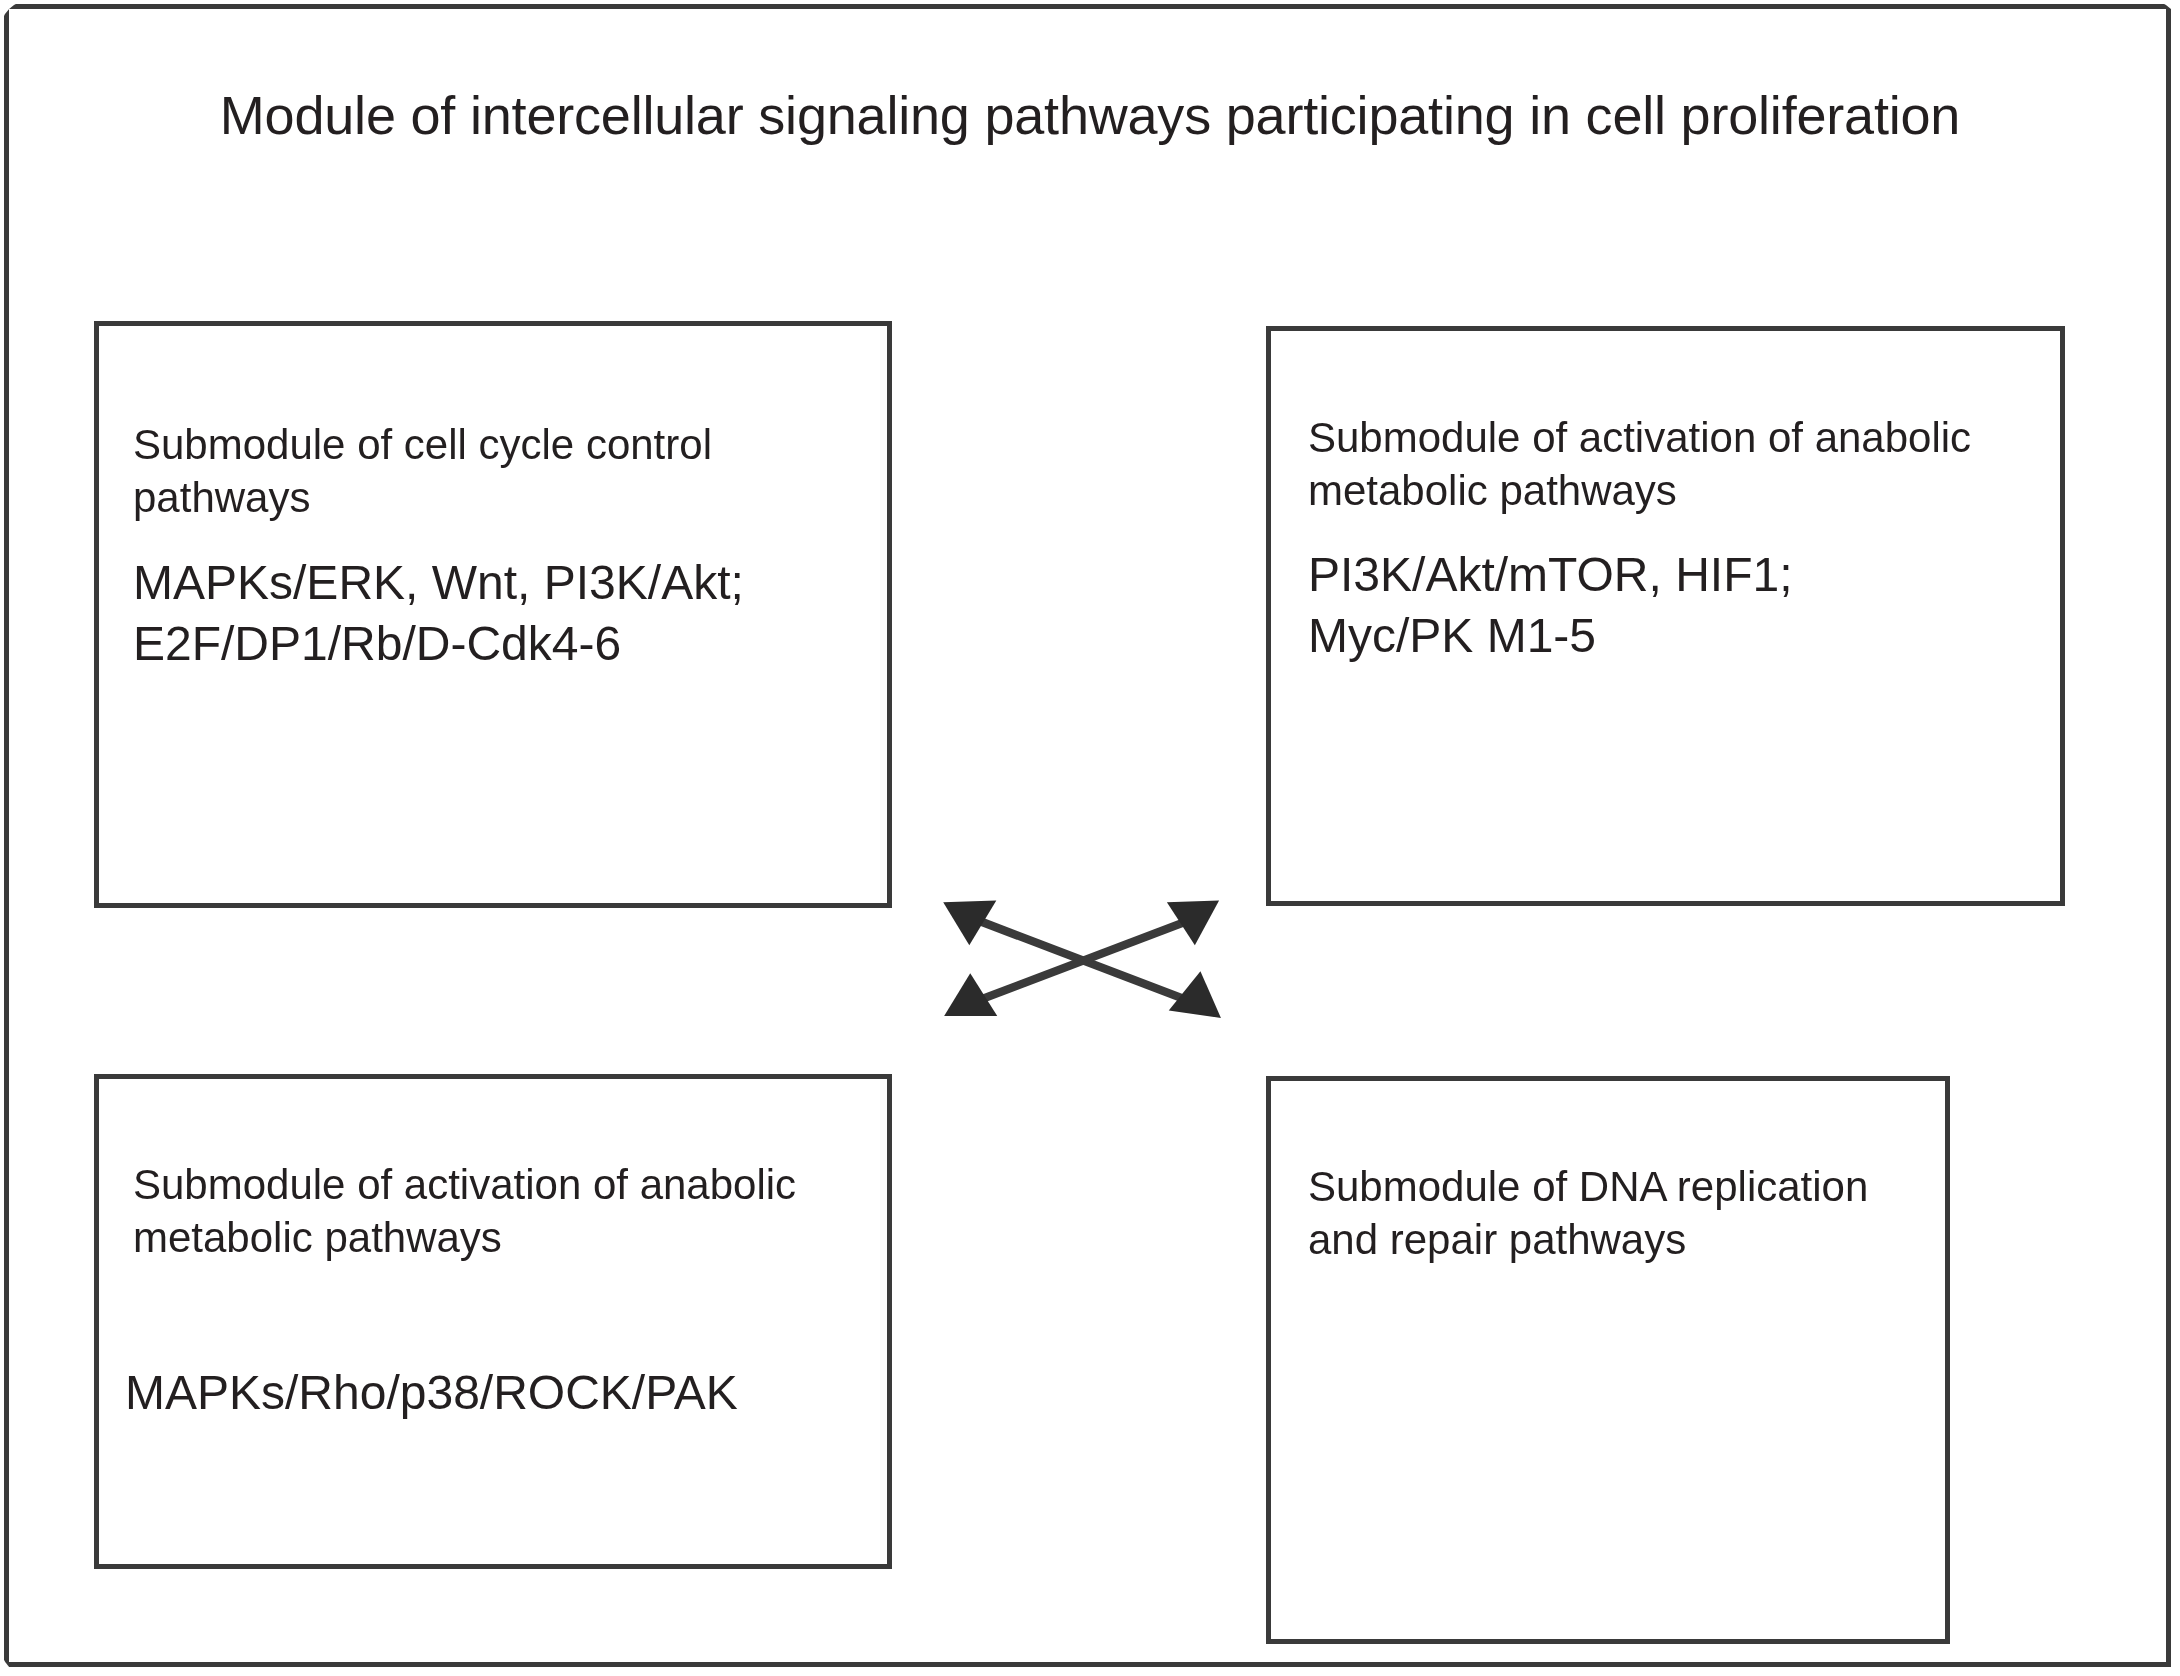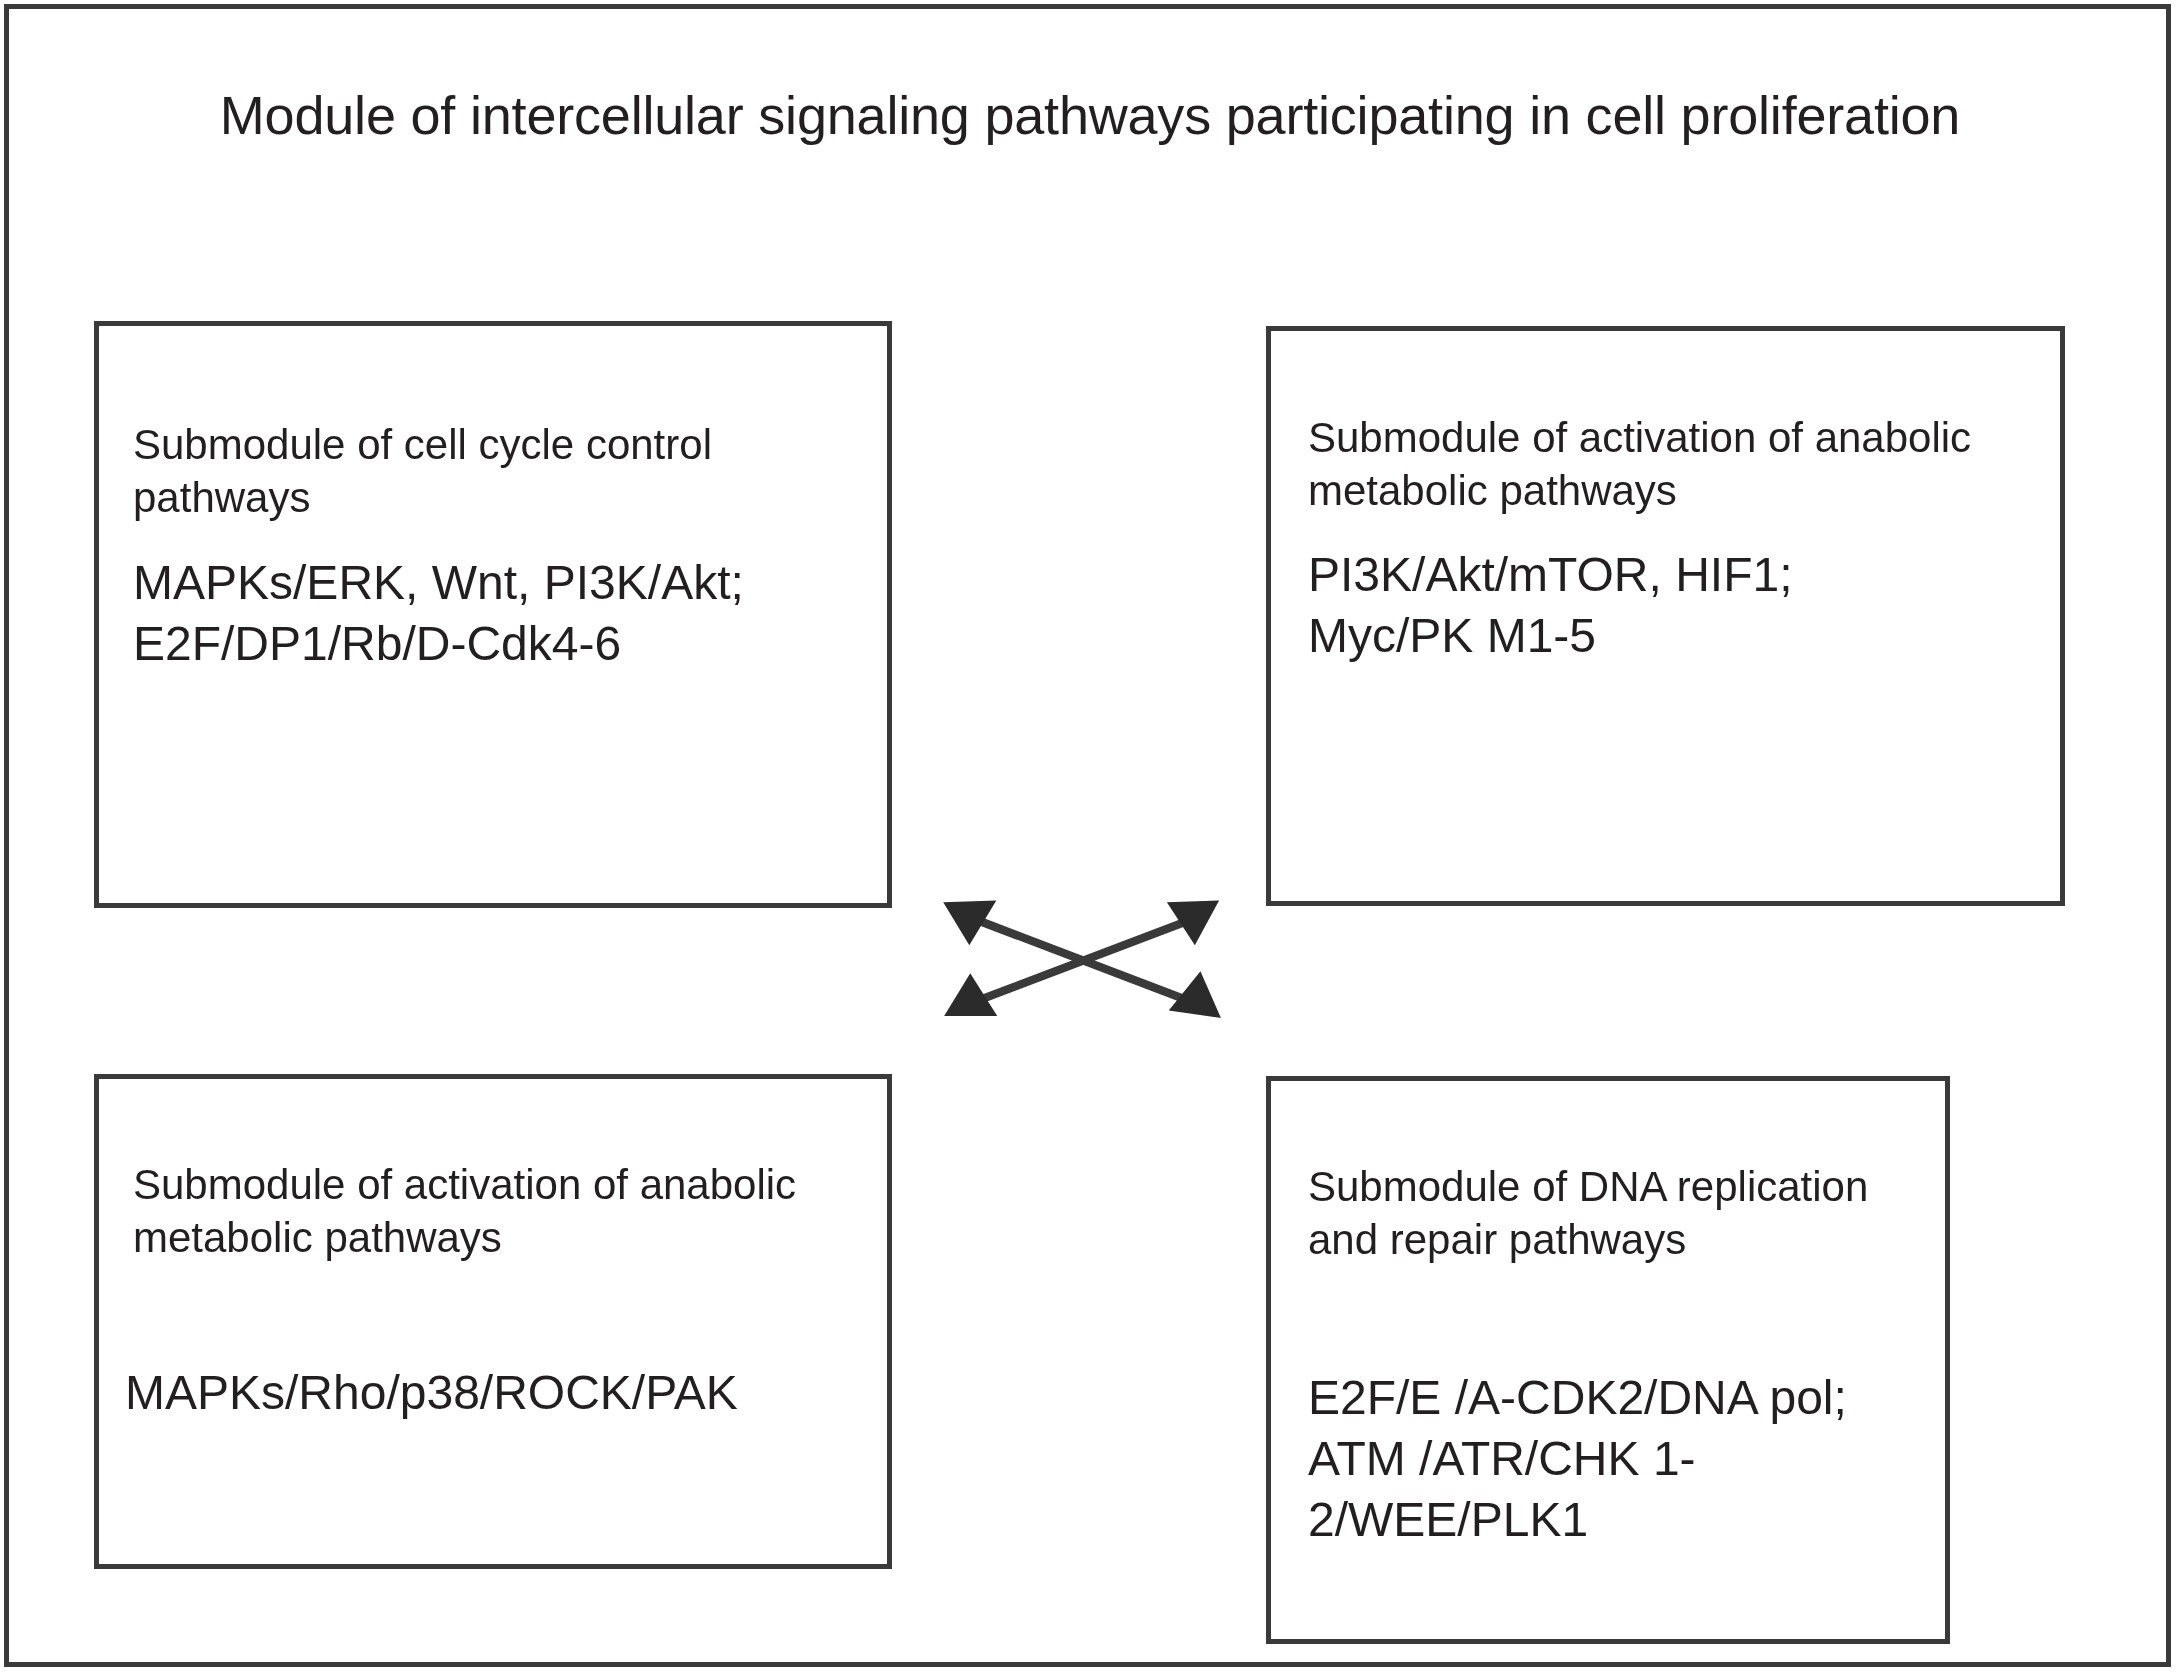--- a/index.html
+++ b/index.html
@@ -12,20 +12,21 @@
     font-family: "Liberation Sans", sans-serif;
     color: #231f20;
   }
 
   #figure {
     position: relative;
     width: 2180px;
     height: 1676px;
     background: #ffffff;
     overflow: hidden;
+    border-radius: 31px;
   }
 
   
   .outer-frame {
     position: absolute;
     left: 3.7px;
     top: 3.7px;
     width: 2167px;
     height: 1663px;
     border: 5.6px solid #3a3a3a;
@@ -137,22 +138,20 @@
       <div class="box-heading">Submodule of activation of anabolic
 metabolic pathways</div>
       <div class="box-pathways">MAPKs/Rho/p38/ROCK/PAK</div>
     </div>
   </div>
 
   <div class="submodule-box" id="box-bottom-right">
     <div class="box-inner">
       <div class="box-heading">Submodule of DNA replication
 and repair pathways</div>
-      <div class="box-pathways">E2F/E /A-CDK2/DNA pol;
-ATM /ATR/CHK 1-2/WEE/PLK1</div>
     </div>
   </div>
 
   <svg class="arrows-layer" viewBox="0 0 2339 1798">
 
     <g>
       <line x1="1030" y1="980" x2="1292" y2="1080" stroke="#3a3a3a" stroke-width="9"></line>
 
       <polygon points="1012,968 1069,966 1040,1014" fill="#2b2b2b"></polygon>
 

